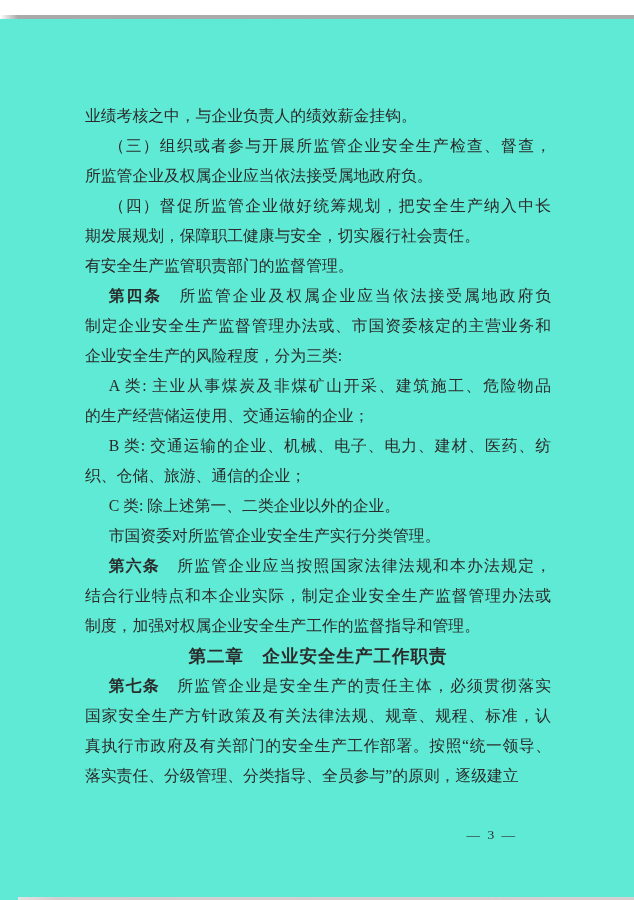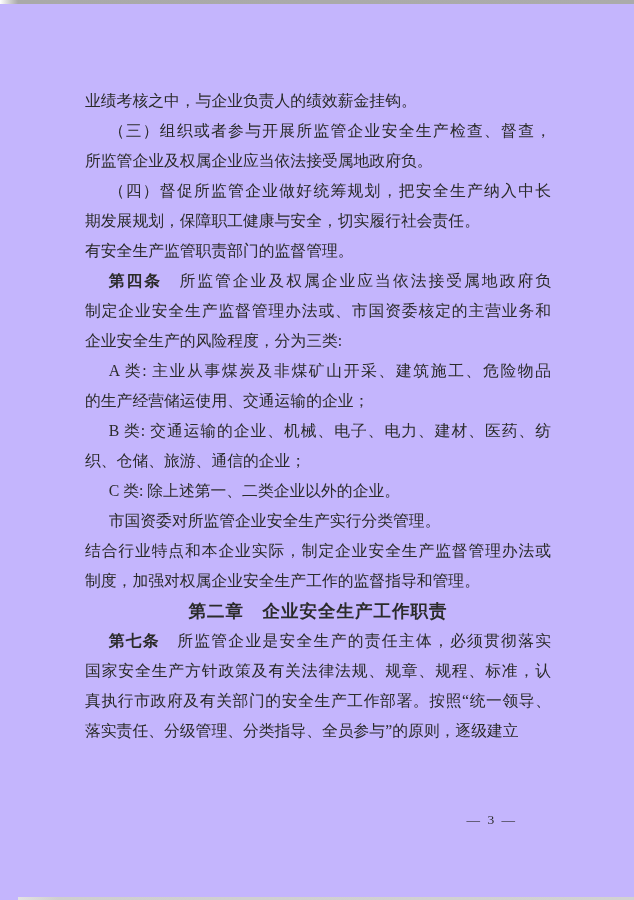--- a/index.html
+++ b/index.html
@@ -10,21 +10,22 @@
   body {
     width: 634px;
     height: 900px;
     overflow: hidden;
     position: relative;
     font-family: "Liberation Serif", "DejaVu Serif", serif;
   }
   .page {
     position: absolute;
     inset: 0;
-    background: #c4b5fd;
+    background: #5eead4;
+    margin-top: 15px;
   }
   .scan-edge-top {
     position: absolute;
     top: 0; left: 0; right: 0;
     height: 4px;
     background: linear-gradient(to right, #ffffff 0px, #dcdcdc 7px, #a9a9a9 18px, #ababab 100%);
   }
   .scan-edge-bottom {
     position: absolute;
     bottom: 0; left: 18px; right: 0;
@@ -91,20 +92,21 @@
       <div class="line">有安全生产监管职责部门的监督管理。</div>
       <div class="line indent justify"><span class="lead">第四条</span><span>所监管企业及权属企业应当依法接受属地政府负</span></div>
       <div class="line justify">制定企业安全生产监督管理办法或、市国资委核定的主营业务和</div>
       <div class="line">企业安全生产的风险程度，分为三类:</div>
       <div class="line indent justify">A 类: 主业从事煤炭及非煤矿山开采、建筑施工、危险物品</div>
       <div class="line">的生产经营储运使用、交通运输的企业；</div>
       <div class="line indent justify">B 类: 交通运输的企业、机械、电子、电力、建材、医药、纺</div>
       <div class="line">织、仓储、旅游、通信的企业；</div>
       <div class="line indent">C 类: 除上述第一、二类企业以外的企业。</div>
       <div class="line indent">市国资委对所监管企业安全生产实行分类管理。</div>
+      <div class="line indent justify"><span class="lead">第六条</span><span>所监管企业应当按照国家法律法规和本办法规定，</span></div>
       <div class="line justify">结合行业特点和本企业实际，制定企业安全生产监督管理办法或</div>
       <div class="line">制度，加强对权属企业安全生产工作的监督指导和管理。</div>
       <div class="line heading">第二章　企业安全生产工作职责</div>
       <div class="line indent justify"><span class="lead">第七条</span><span>所监管企业是安全生产的责任主体，必须贯彻落实</span></div>
       <div class="line justify">国家安全生产方针政策及有关法律法规、规章、规程、标准，认</div>
       <div class="line justify">真执行市政府及有关部门的安全生产工作部署。按照“统一领导、</div>
       <div class="line">落实责任、分级管理、分类指导、全员参与”的原则，逐级建立</div>
     </div>
 
   <div class="page-number">— 3 —</div>

